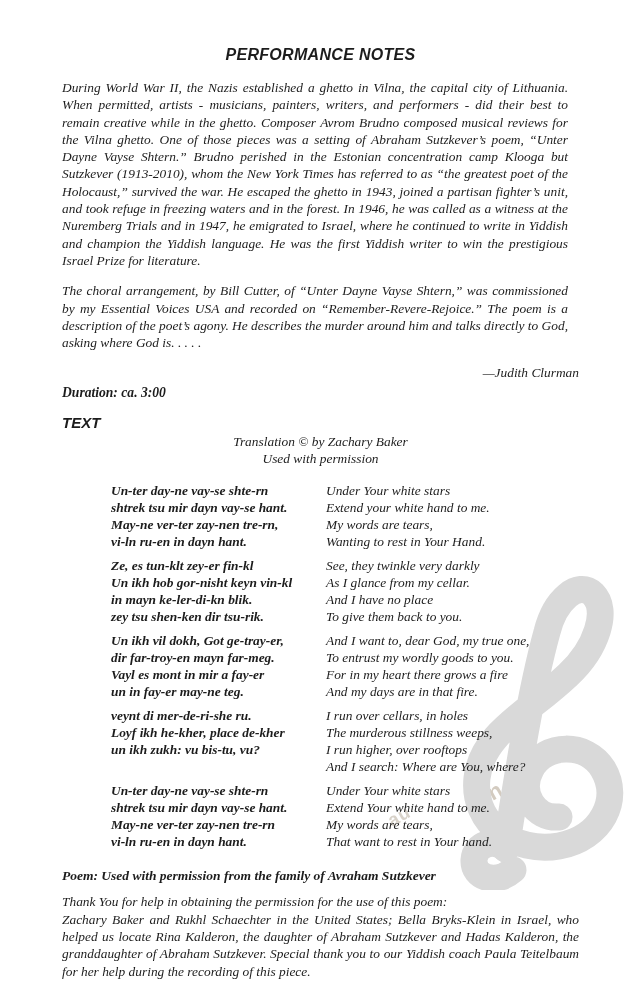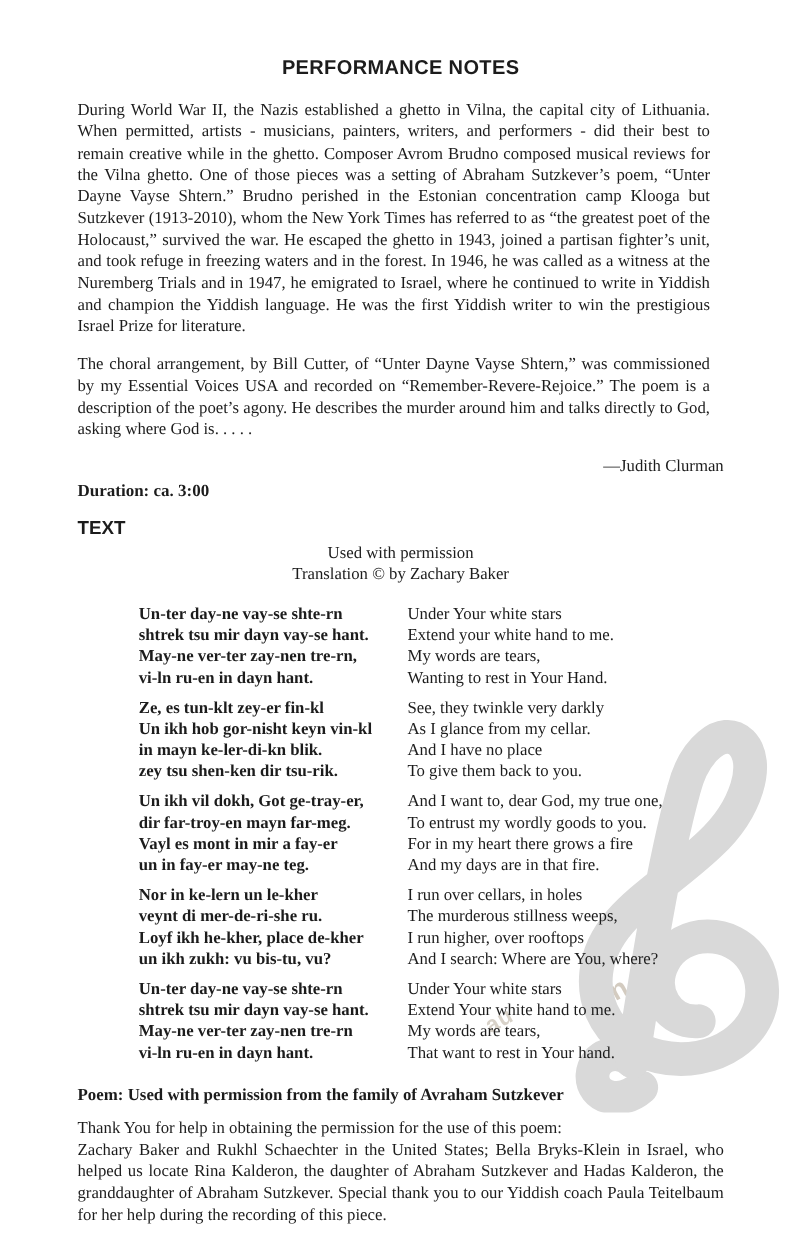--- a/index.html
+++ b/index.html
@@ -7,21 +7,21 @@
     width:640px; height:995px; position:relative; background:#ffffff;
     font-family:"Liberation Serif", serif; color:#1c1c1c; overflow:hidden;
   }
   .watermark { position:absolute; left:418px; top:572px; width:222px; height:318px; z-index:0; }
   .wm-text {
     position:absolute; z-index:0; font-family:"Liberation Sans", sans-serif;
     font-weight:bold; transform:rotate(-29deg); letter-spacing:1px;
   }
   .wm-frag-1 { left:388px; top:806px; font-size:18px; }
   .wm-frag-2 { left:486px; top:770px; font-size:22px; }
-  .content { position:absolute; left:62px; width:517px; top:0; z-index:1; }
+  .content { position:absolute; left:62px; width:517px; top:0; z-index:1;font-style:italic; }
   .doc-title {
     text-align:center; font-family:"Liberation Sans", sans-serif; font-weight:bold;
     font-size:16px; letter-spacing:0.3px; margin:46px 0 15px 0;
   }
   .body-para { font-size:13.4px; line-height:17.3px; text-align:justify; margin:0 11px 13px 0; }
   .attribution { text-align:right; font-size:13.4px; line-height:17px; margin:8px 0 3px 0; }
   .duration { font-weight:bold; font-size:13.6px; line-height:17px; margin:2px 0 0 0; }
   .text-heading {
     text-align:left; font-family:"Liberation Sans", sans-serif; font-weight:bold;
     font-size:15px; margin:13px 0 3px 0;
@@ -54,22 +54,22 @@
   <p class="body-para">During World War II, the Nazis established a ghetto in Vilna, the capital city of Lithuania.  When permitted, artists - musicians, painters, writers, and performers - did their best to remain creative while in the ghetto. Composer Avrom Brudno composed musical reviews for the Vilna ghetto. One of those pieces was a setting of Abraham Sutzkever’s poem, “Unter Dayne Vayse Shtern.”  Brudno perished in the Estonian concentration camp Klooga but Sutzkever (1913-2010), whom the New York Times has referred to as “the greatest poet of the Holocaust,” survived the war. He escaped the ghetto in 1943, joined a partisan fighter’s unit, and took refuge in freezing waters and in the forest. In 1946, he was called as a witness at the Nuremberg Trials and in 1947, he emigrated to Israel, where he continued to write in Yiddish and champion the Yiddish language. He was the first Yiddish writer to win the prestigious Israel Prize for literature.</p>
 
   <p class="body-para">The choral arrangement, by Bill Cutter,  of “Unter Dayne Vayse Shtern,” was commissioned by my Essential Voices USA and recorded on “Remember-Revere-Rejoice.”  The poem is a description of the poet’s agony. He describes the murder around him  and talks directly to God, asking where God is.  . . . .</p>
 
   <div class="attribution">—Judith Clurman</div>
 
   <div class="duration">Duration: ca. 3:00</div>
 
   <h2 class="text-heading">TEXT</h2>
 
+  <p class="centered-note">Translation © by Zachary Baker</p>
   <p class="centered-note">Used with permission</p>
-  <p class="centered-note">Translation © by Zachary Baker</p>
 
   <div class="stanzas">
       <div class="stanza">
         <div class="col-yiddish">
           <div class="line">Un-ter day-ne vay-se shte-rn</div>
           <div class="line">shtrek tsu mir dayn vay-se hant.</div>
           <div class="line">May-ne ver-ter zay-nen tre-rn,</div>
           <div class="line">vi-ln ru-en in dayn hant.</div>
         </div>
         <div class="col-english">
@@ -102,21 +102,20 @@
         </div>
         <div class="col-english">
           <div class="line">And I want to, dear God, my true one,</div>
           <div class="line">To entrust my wordly goods to you.</div>
           <div class="line">For in my heart there grows a fire</div>
           <div class="line">And my days are in that fire.</div>
         </div>
       </div>
       <div class="stanza">
         <div class="col-yiddish">
-          <div class="line">Nor in ke-lern un le-kher</div>
           <div class="line">veynt di mer-de-ri-she ru.</div>
           <div class="line">Loyf ikh he-kher, place de-kher</div>
           <div class="line">un ikh zukh: vu bis-tu, vu?</div>
         </div>
         <div class="col-english">
           <div class="line">I run over cellars, in holes</div>
           <div class="line">The murderous stillness weeps,</div>
           <div class="line">I run higher, over rooftops</div>
           <div class="line">And I search: Where are You, where?</div>
         </div>

